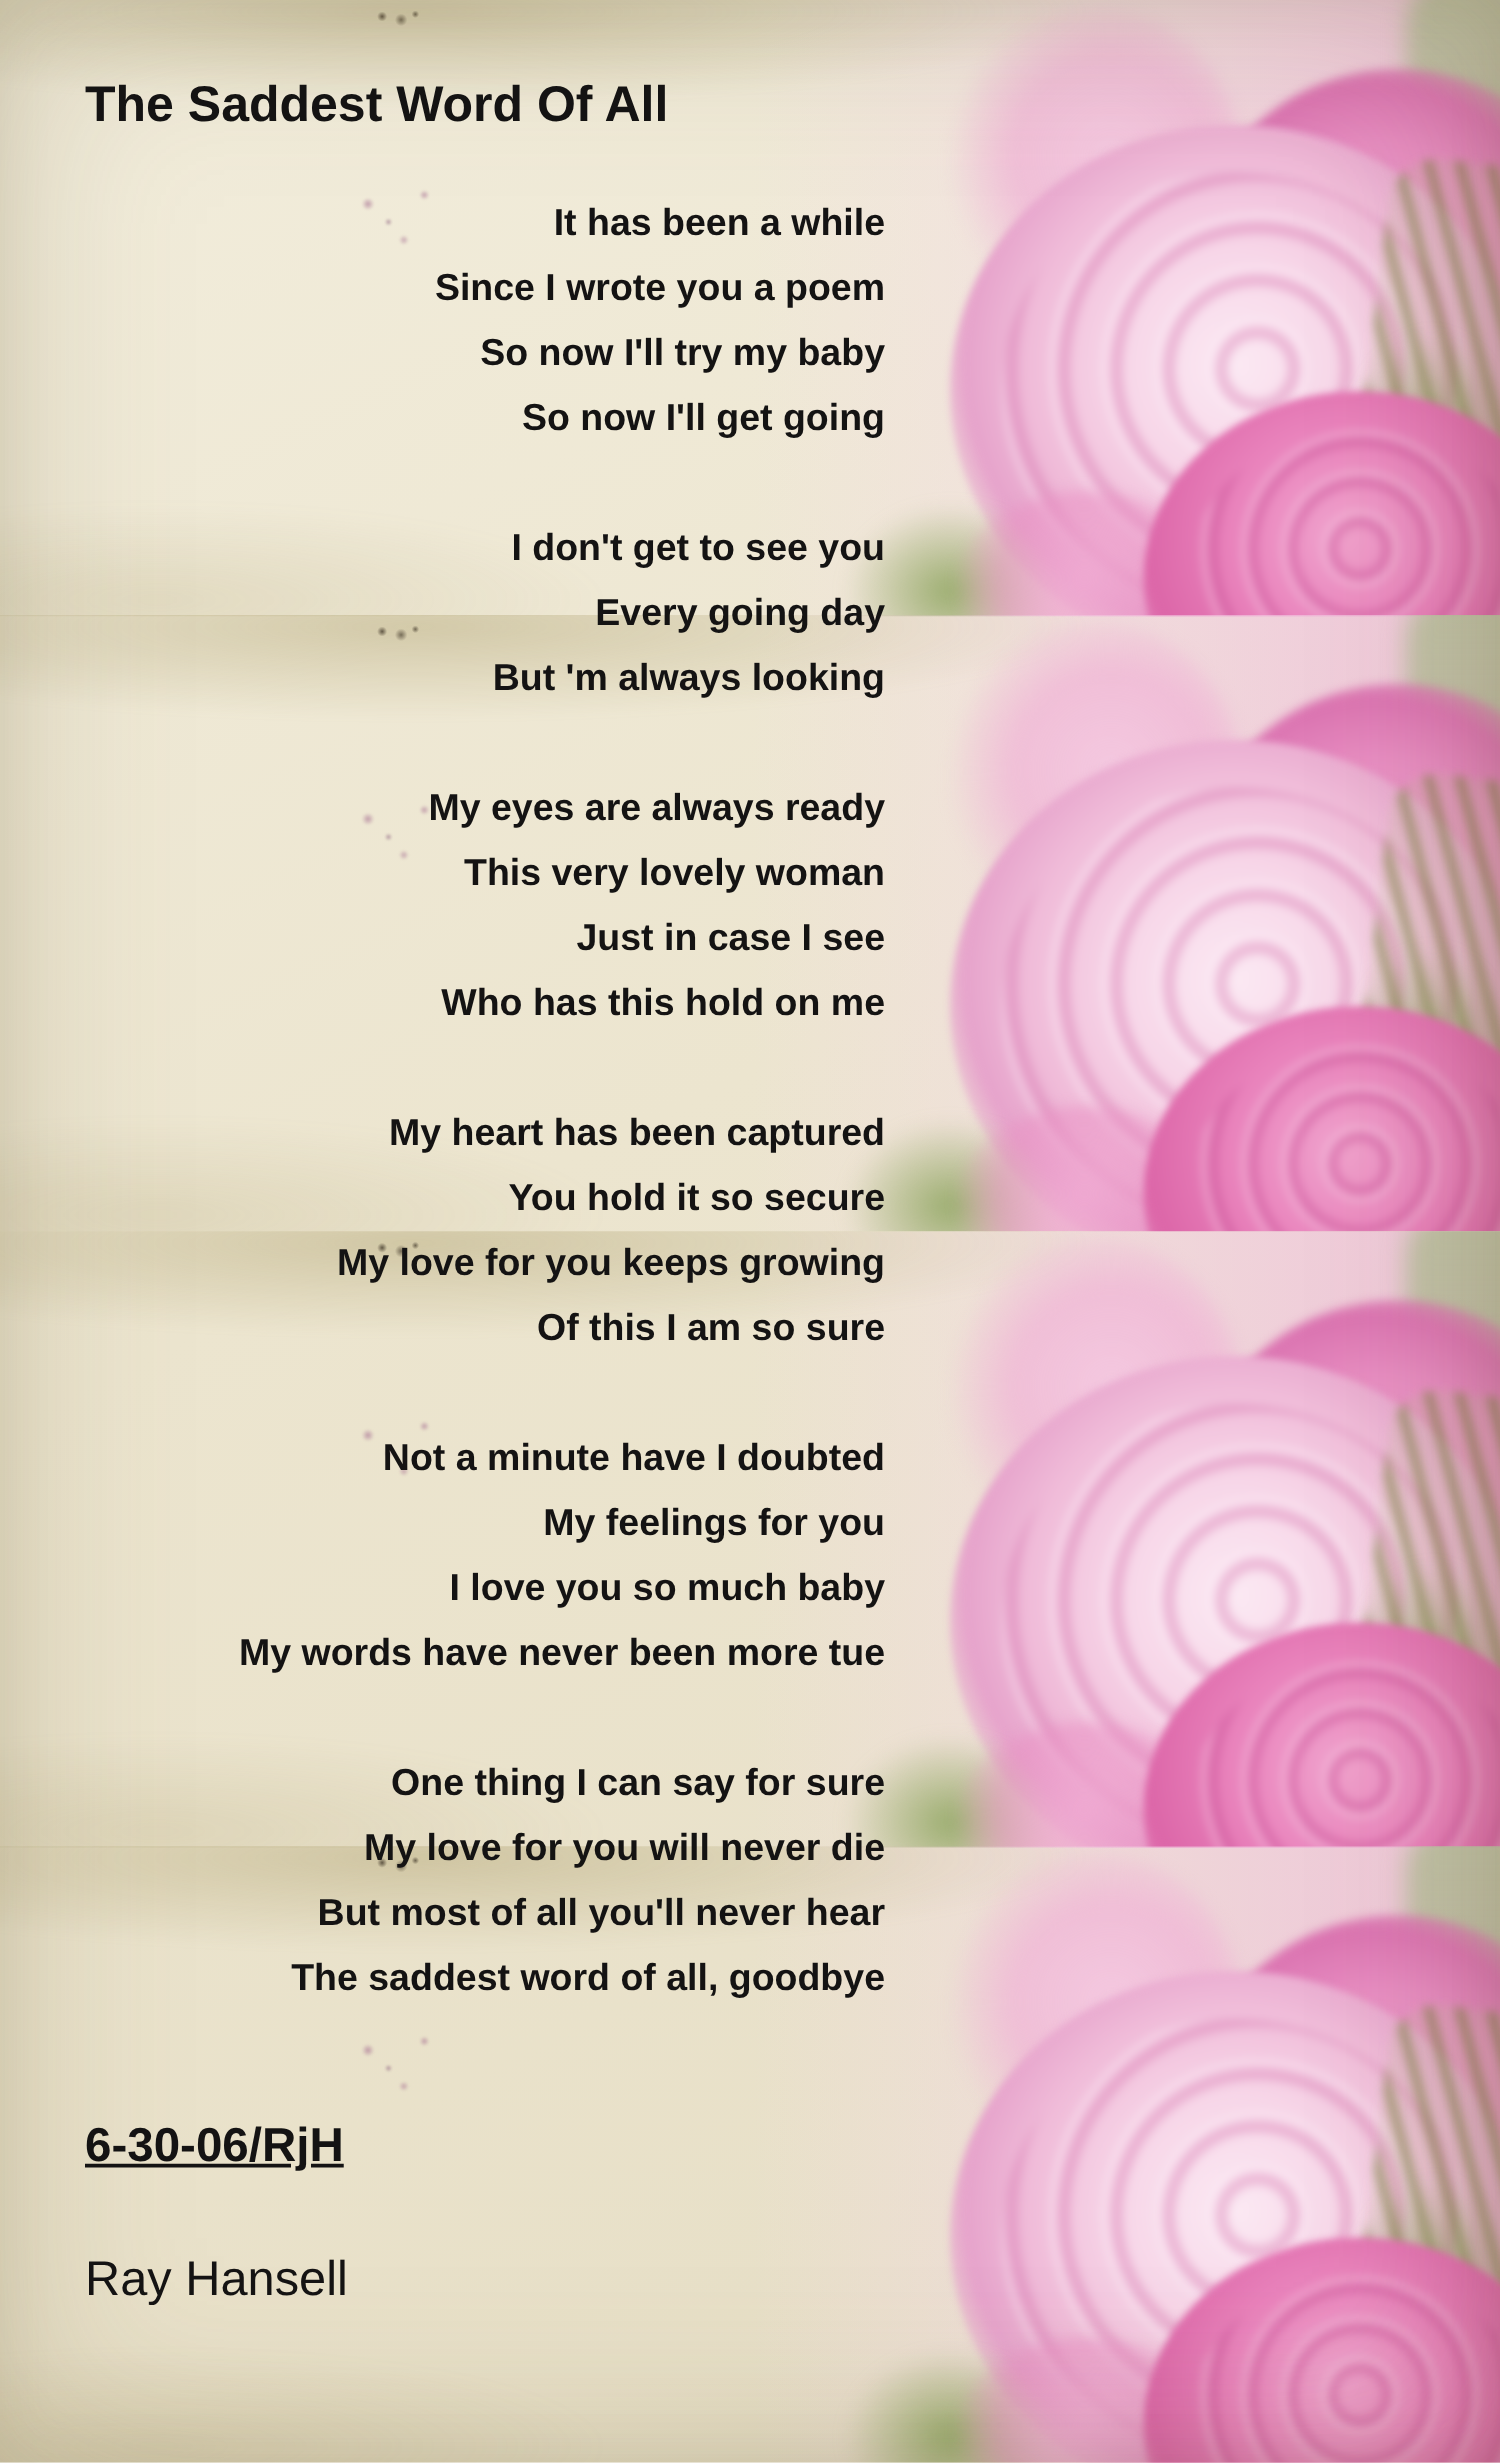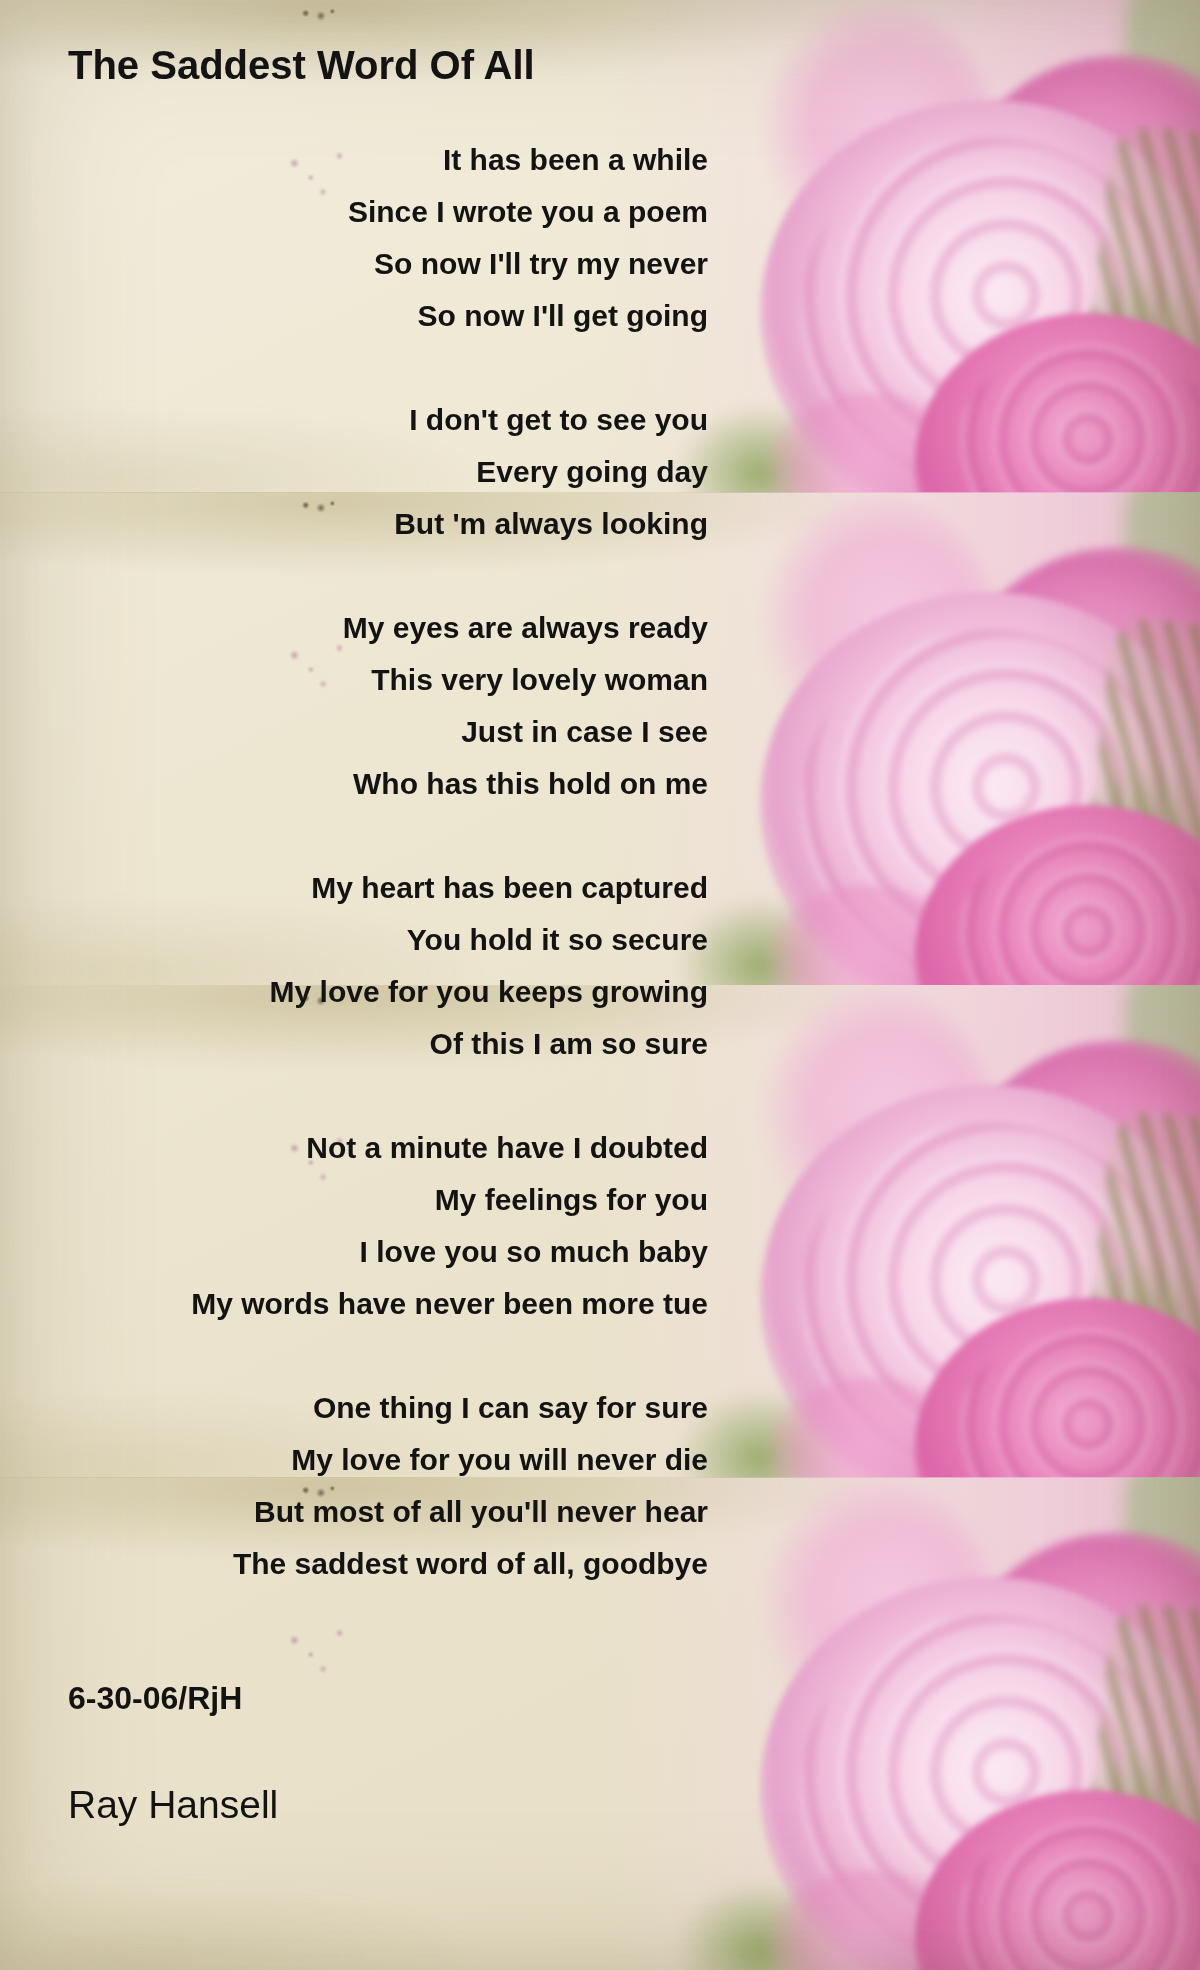--- a/index.html
+++ b/index.html
@@ -50,25 +50,25 @@
     radial-gradient(circle 3px at 55% 75%,rgba(156,94,136,.45),transparent 4px),
     radial-gradient(circle 3px at 75% 25%,rgba(156,94,136,.5),transparent 4px),
     radial-gradient(circle 2px at 40% 55%,rgba(120,70,110,.5),transparent 3px);}
   .speck-dark{left:300px;top:6px;width:38px;height:18px;background:
     radial-gradient(circle 3px at 15% 40%,rgba(70,60,45,.8),transparent 4px),
     radial-gradient(circle 4px at 55% 55%,rgba(70,60,45,.65),transparent 5px),
     radial-gradient(circle 2px at 85% 30%,rgba(70,60,45,.7),transparent 3px);}
   .vignette{position:absolute;inset:0;pointer-events:none;
     box-shadow:inset 0 0 150px rgba(112,97,56,.26), inset 0 0 45px rgba(112,97,56,.10);}
   
-  .content{position:absolute;left:68px;top:42px;width:640px;color:#141313;white-space:nowrap;}
+  .content{position:absolute;left:68px;top:61px;width:640px;color:#141313;white-space:nowrap;}
   .title{font-size:40px;line-height:1.15;font-weight:700;margin:0 0 46px 0;}
   .stanza{margin:0 0 52px 0;text-align:right;}
   .line{margin:0;font-size:30px;line-height:52px;font-weight:700;}
-  .date{margin:82px 0 0 0;font-size:32px;line-height:52px;font-weight:700;}
+  .date{margin:82px 0 0 0;font-size:38px;line-height:52px;font-weight:700;text-decoration:underline;}
   .author{margin:58px 0 0 0;font-size:39px;line-height:1.2;font-weight:400;}
 </style>
 </head>
 <body>
 
 <div class="page">
 
   <div class="bg">
     <div class="tile t0">
       <span class="wash"></span>
@@ -141,21 +141,21 @@
   </div>
 
   <div class="vignette"></div>
 
   <main class="content">
     <h1 class="title">The Saddest Word Of All</h1>
 
     <div class="stanza">
       <p class="line">It has been a while</p>
       <p class="line">Since I wrote you a poem</p>
-      <p class="line">So now I'll try my never</p>
+      <p class="line">So now I'll try my baby</p>
       <p class="line">So now I'll get going</p>
     </div>
     <div class="stanza">
       <p class="line">I don't get to see you</p>
       <p class="line">Every going day</p>
       <p class="line">But 'm always looking</p>
     </div>
     <div class="stanza">
       <p class="line">My eyes are always ready</p>
       <p class="line">This very lovely woman</p>

